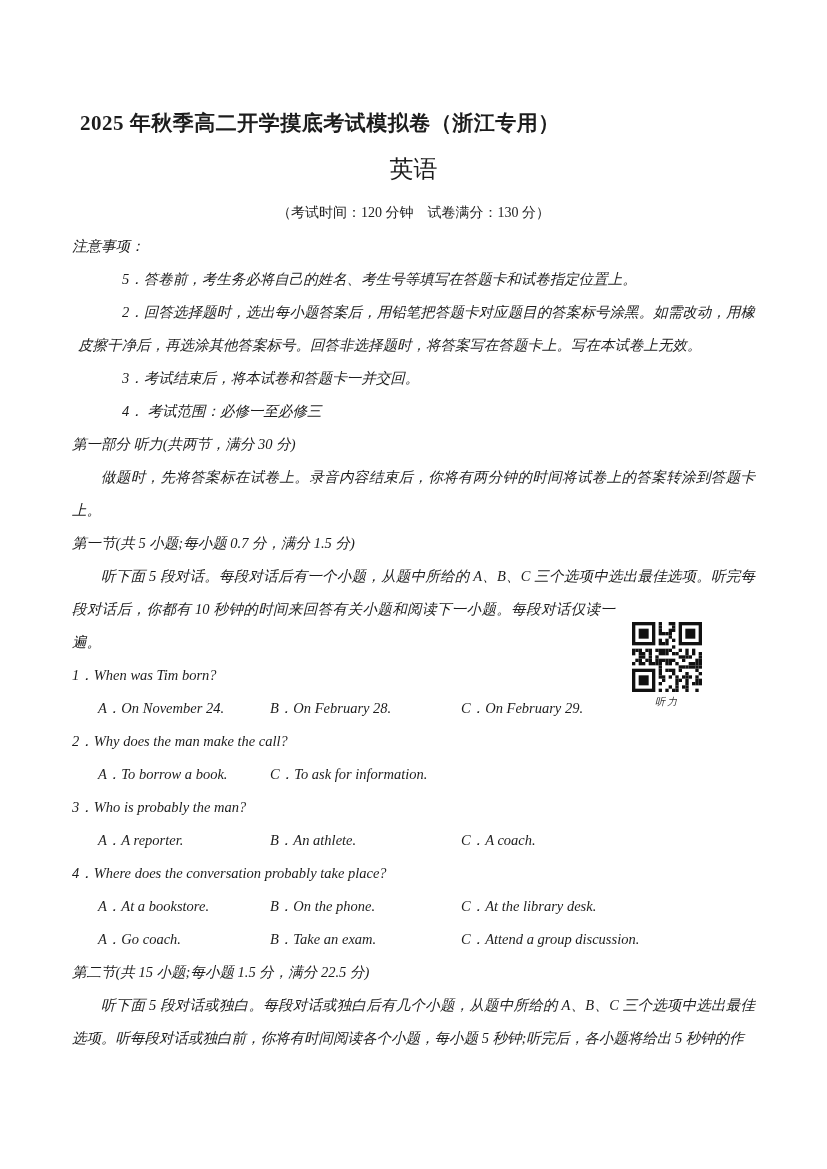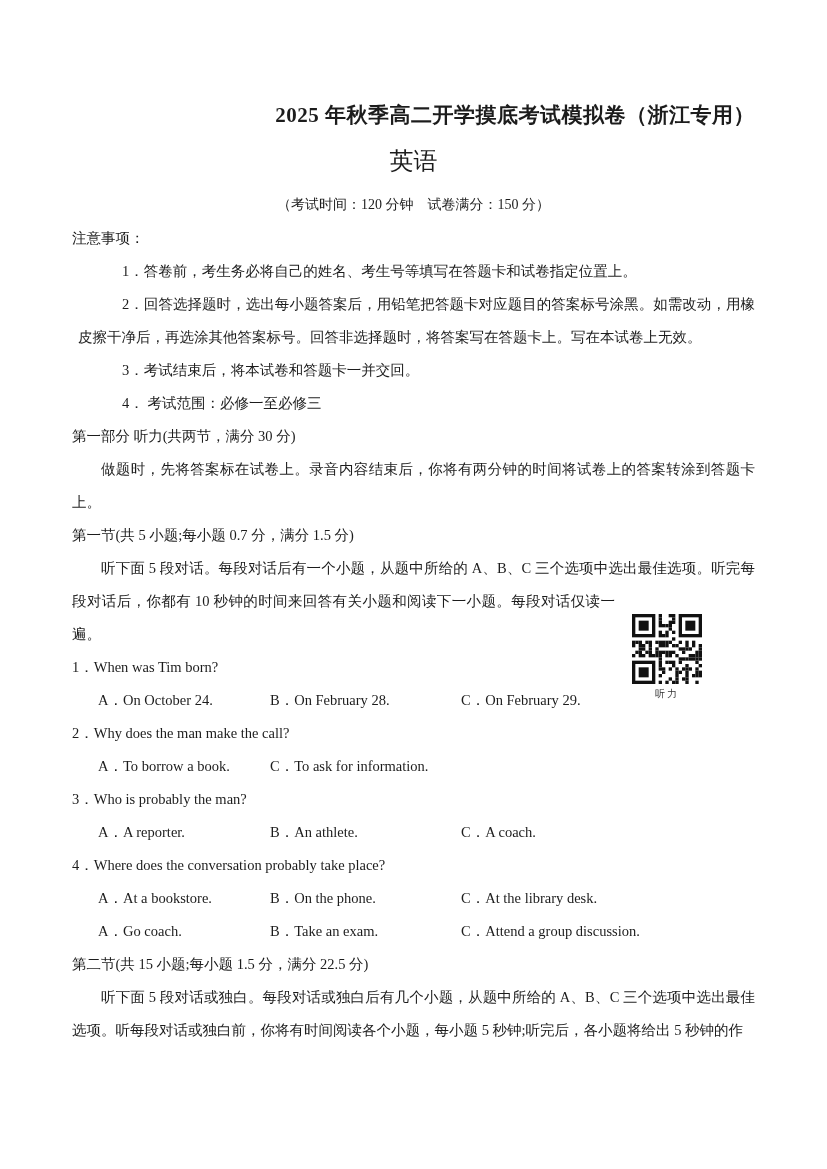--- a/index.html
+++ b/index.html
@@ -11,42 +11,42 @@
     padding: 0 72px;
     background: #ffffff;
     color: #1c1c1c;
     font-family: "Liberation Serif", "DejaVu Serif", serif;
     font-size: 14.5px;
     line-height: 33px;
     overflow: hidden;
   }
   p { margin: 0; }
   .doc-title {
-    margin: 0;
+    margin: 8px;
     padding-top: 100px;
     font-size: 21px;
     line-height: 30px;
     font-weight: bold;
-    text-align: right;
+    text-align: left;
     letter-spacing: 0.5px;
   }
   .doc-subject {
     margin-top: 18px;
     font-size: 24px;
     line-height: 26px;
     font-weight: normal;
     text-align: center;
   }
   .doc-info {
     margin-top: 16px;
     font-size: 14px;
     line-height: 22px;
     text-align: center;
   }
-  .body-text { margin-top: 6px; }
+  .body-text { margin-top: 6px; font-style: italic; }
   .para { text-align: justify; }
   .notice-item { margin-left: 6px; text-indent: 44px; text-align: justify; }
   .indent2 { text-indent: 29px; }
   .sec-heading { text-align: left; }
   
   .q-text { text-align: left; }
   .options { display: flex; padding-left: 26px; }
   .opt { display: block; }
   .opt-a { width: 172px; flex: 0 0 auto; }
   .opt-b { width: 191px; flex: 0 0 auto; }
@@ -71,27 +71,27 @@
     letter-spacing: 2px;
   }
 </style>
 </head>
 <body>
 
 <div class="page">
 
   <h1 class="doc-title">2025 年秋季高二开学摸底考试模拟卷（浙江专用）</h1>
   <h2 class="doc-subject">英语</h2>
-  <p class="doc-info">（考试时间：120 分钟　试卷满分：150 分）</p>
+  <p class="doc-info">（考试时间：120 分钟　试卷满分：130 分）</p>
 
   <div class="body-text">
 
     <div>
       <p class="para">注意事项：</p>
-      <p class="notice-item">1．答卷前，考生务必将自己的姓名、考生号等填写在答题卡和试卷指定位置上。</p>
+      <p class="notice-item">5．答卷前，考生务必将自己的姓名、考生号等填写在答题卡和试卷指定位置上。</p>
       <p class="notice-item">2．回答选择题时，选出每小题答案后，用铅笔把答题卡对应题目的答案标号涂黑。如需改动，用橡皮擦干净后，再选涂其他答案标号。回答非选择题时，将答案写在答题卡上。写在本试卷上无效。</p>
       <p class="notice-item">3．考试结束后，将本试卷和答题卡一并交回。</p>
       <p class="notice-item">4． 考试范围：必修一至必修三</p>
     </div>
 
     <div>
       <p class="sec-heading">第一部分 听力(共两节，满分 30 分)</p>
       <p class="para indent2">做题时，先将答案标在试卷上。录音内容结束后，你将有两分钟的时间将试卷上的答案转涂到答题卡上。</p>
     </div>
 
@@ -242,21 +242,21 @@
               <rect x="6.666666666666667" y="53.333333333333336" width="10" height="10" fill="#111"></rect>
             </svg>
           <div class="qr-caption">听力</div>
         </div>
 
         <p class="para indent2">听下面 5 段对话。每段对话后有一个小题，从题中所给的 A、B、C 三个选项中选出最佳选项。听完每段对话后，你都有 10 秒钟的时间来回答有关小题和阅读下一小题。每段对话仅读一遍。</p>
 
         <div class="question">
           <p class="q-text">1．When was Tim born?</p>
           <div class="options">
-            <span class="opt opt-a">A．On October 24.</span>
+            <span class="opt opt-a">A．On November 24.</span>
             <span class="opt opt-b">B．On February 28.</span>
             <span class="opt opt-c">C．On February 29.</span>
           </div>
         </div>
 
         <div class="question">
           <p class="q-text">2．Why does the man make the call?</p>
           <div class="options">
             <span class="opt opt-a">A．To borrow a book.</span>
             <span class="opt opt-c">C．To ask for information.</span>

